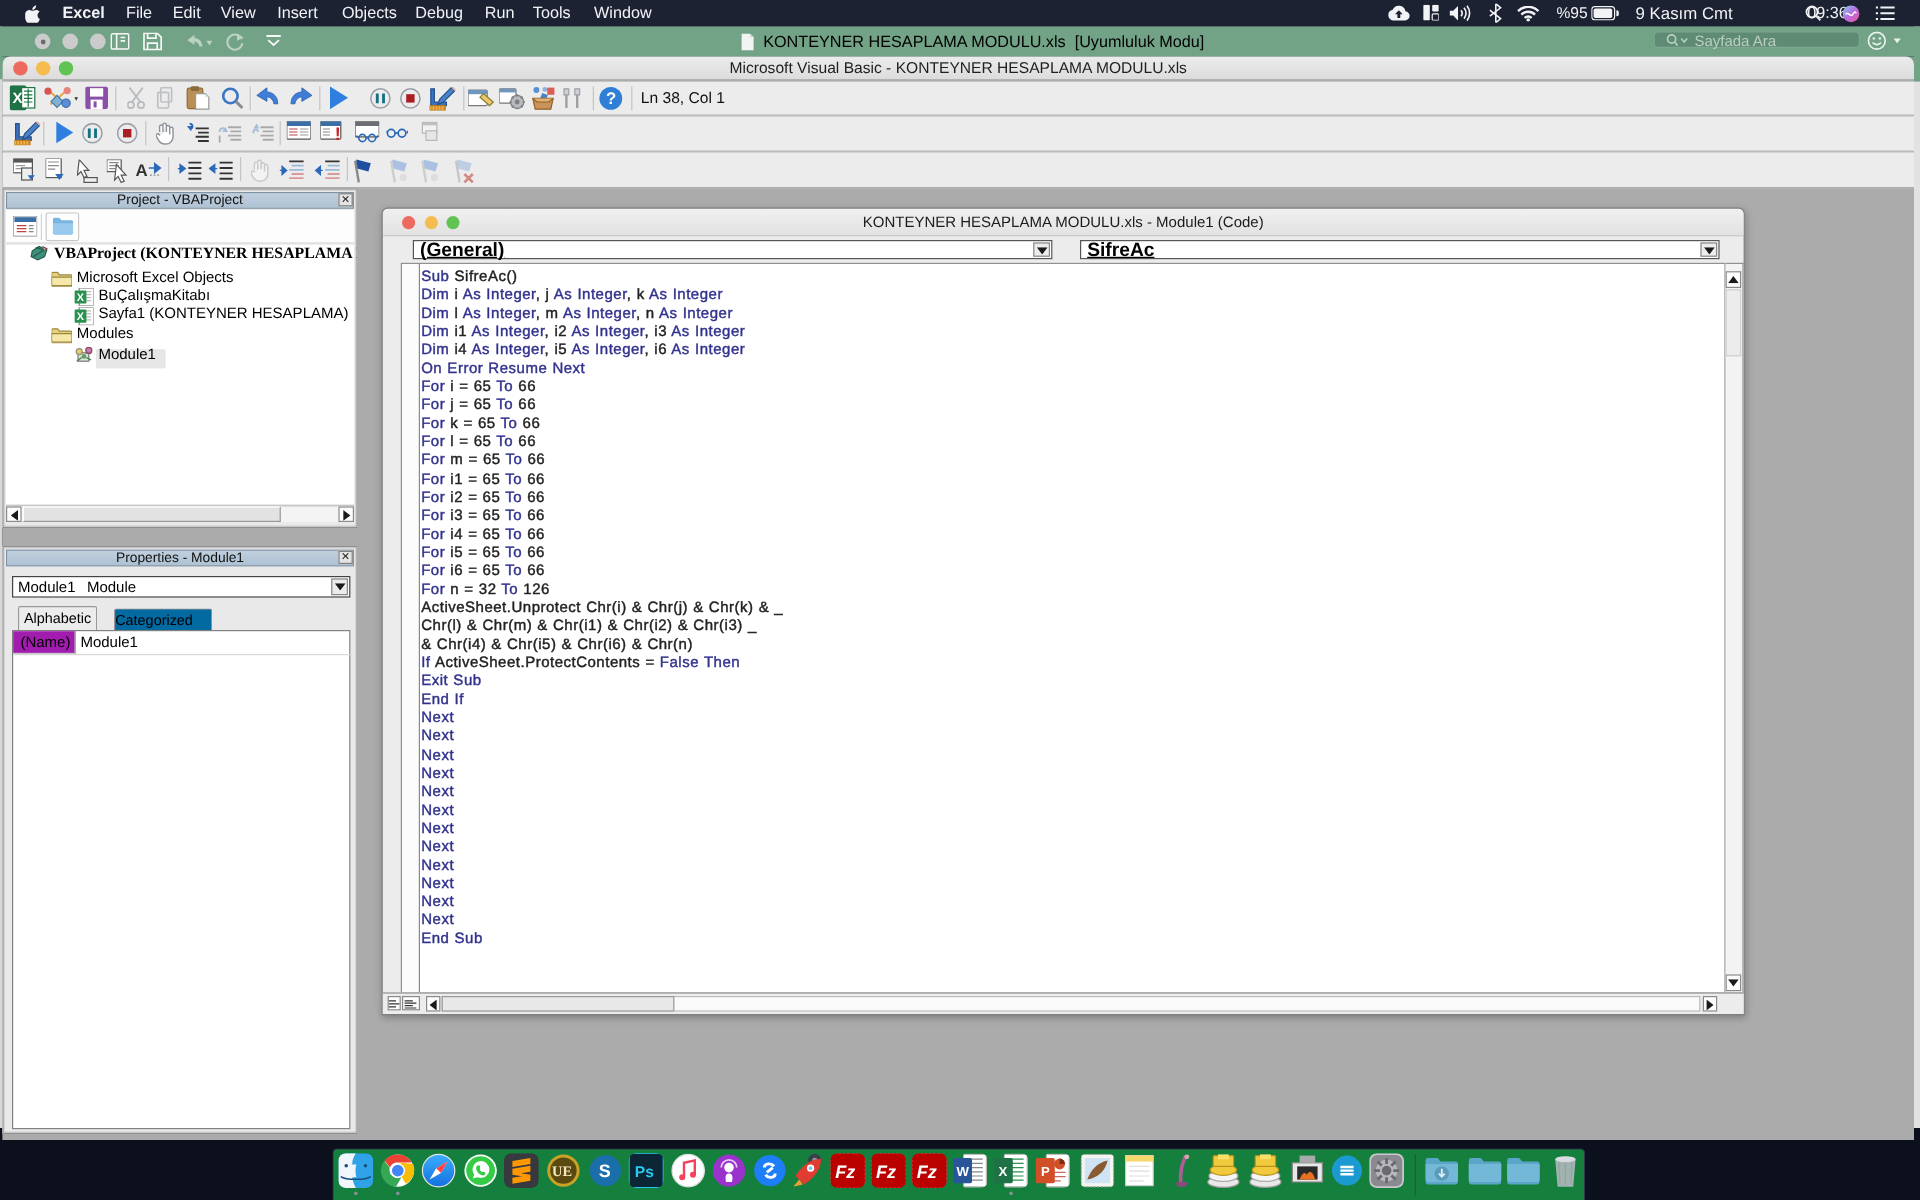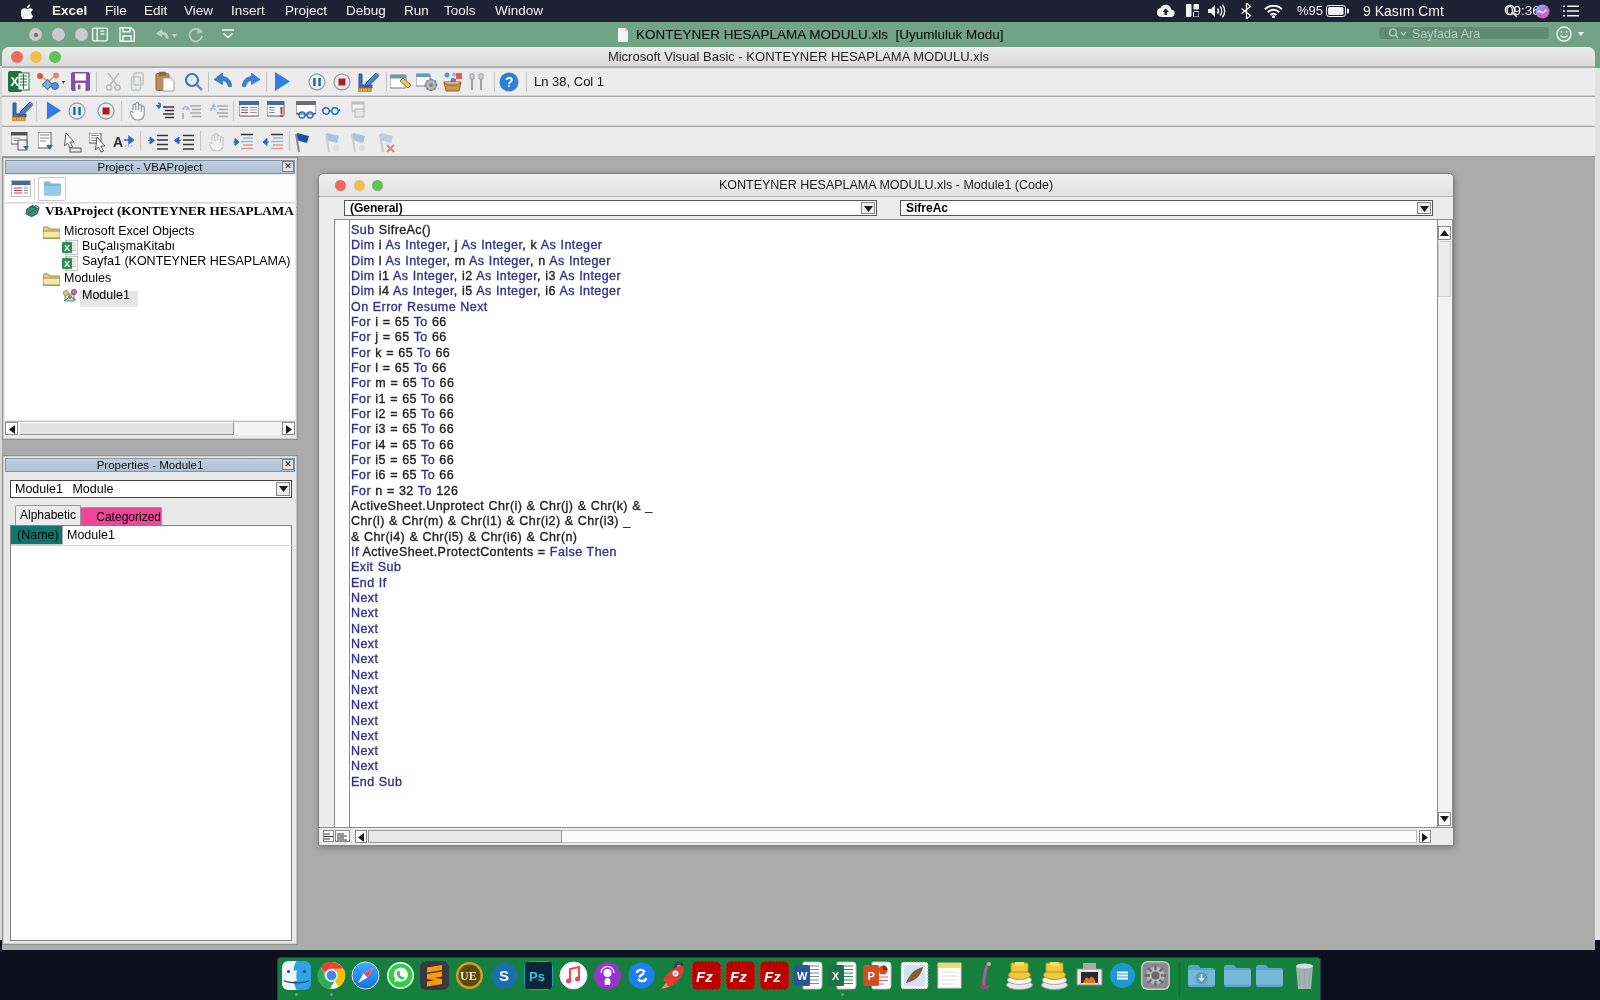--- a/index.html
+++ b/index.html
@@ -22,21 +22,21 @@
 
 
 .panel { position:absolute; background:#e9e9e9; border:1px solid #8f8f8f; box-shadow:0 0 0 1px #cfcfcf inset; overflow:hidden; }
 .ptitle { position:absolute; left:2px; top:2px; right:2px; height:14px; background:linear-gradient(#c2cfdd,#adc2d4); border:1px solid #7e93a5; font-size:11.5px; color:#111; text-align:center; line-height:13px; }
 .pclose { position:absolute; right:1px; top:1px; width:12px; height:11px; background:#e4e4e4; border:1px solid #808080; font-size:9px; line-height:9px; text-align:center; color:#222; }
 
 
 #codewin { left:316px; top:126px; width:1136px; height:673px; background:#ececec; border:1px solid #808080; border-radius:5px 5px 0 0; box-shadow:1px 2px 6px rgba(0,0,0,.25); }
 #cwtitle { position:absolute; left:0; top:0; width:100%; height:23px; border-bottom:1px solid #b8b8b8; background:linear-gradient(#f0f0f0,#e2e2e2); border-radius:5px 5px 0 0; text-align:center; font-size:12.5px; color:#1c1c1c; line-height:23px; }
 .combo { position:absolute; height:16px; background:#fff; border:1px solid #555; }
-.combo .ctext { position:absolute; left:5px; top:0px; font-size:12px; font-weight:700; color:#000; line-height:15px;}
+.combo .ctext { position:absolute; left:5px; top:0px; font-size:16px; font-weight:700; color:#000; line-height:15px;text-decoration:underline;}
 .cbtn { position:absolute; right:1px; top:1px; bottom:1px; width:14px; background:#ececec; border:1px solid #888; text-align:center; color:#000; line-height:0;}
 #codearea { position:absolute; left:15px; top:45px; width:1104px; height:609px; background:#fff; border:1px solid #909090;padding-left:44px; }
 #margin { position:absolute; left:0; top:0; width:15px; height:100%; background:#fcfcfc; border-right:1px solid #8a8a8a; }
 #codetext { position:absolute; left:16px; top:3px; font-size:12.5px; font-weight:400; -webkit-text-stroke:0.35px; line-height:15.33px; color:#222; white-space:pre; letter-spacing:0.42px; word-spacing:0.4px; }
 #codetext b { color:#32328e; font-weight:400; }
 
 .sbtn { position:absolute; background:#fdfdfd; border:1px solid #8a8a8a; text-align:center; color:#111; line-height:0; }
 
 
 #cwbottom { position:absolute; left:0px; bottom:0px; width:100%; height:18px; background:#ececec; border-top:1px solid #909090; }
@@ -50,21 +50,21 @@
 
 <div id="menubar" class="abs">
   <svg class="abs" style="left:21px;top:4px" width="13" height="15" viewBox="0 0 13 15">
       <path fill="#f2f3f6" d="M10.8 7.9c0-2 1.7-3 1.8-3.1-1-1.4-2.5-1.6-3-1.6-1.3-.1-2.5.8-3.2.8-.7 0-1.7-.8-2.8-.7C2.2 3.4.9 4.2.2 5.5c-1.4 2.4-.4 6 1 8 .7 1 1.5 2 2.6 2 1 0 1.4-.7 2.7-.7 1.3 0 1.6.7 2.7.7 1.1 0 1.8-1 2.5-2 .8-1.1 1.1-2.2 1.1-2.3 0 0-2-.8-2-3.3zM8.7 1.9c.6-.7 1-1.6.9-2.6-.9 0-1.9.6-2.5 1.3-.5.6-1 1.6-.9 2.5 1 .1 1.9-.5 2.5-1.2z" transform="translate(0,1.2) scale(.95)"></path>
     </svg>
   <span class="mi" style="left:52px;font-weight:700">Excel</span>
   <span class="mi" style="left:105px">File</span>
   <span class="mi" style="left:144px">Edit</span>
   <span class="mi" style="left:184px">View</span>
   <span class="mi" style="left:231px">Insert</span>
-  <span class="mi" style="left:285px">Project</span>
+  <span class="mi" style="left:285px">Objects</span>
   <span class="mi" style="left:346px">Debug</span>
   <span class="mi" style="left:404px">Run</span>
   <span class="mi" style="left:444px">Tools</span>
   <span class="mi" style="left:495px">Window</span>
 
   <svg class="abs" style="left:1156px;top:4px" width="19" height="14" viewBox="0 0 19 14">
       <path fill="#f2f3f6" d="M15.2 5.4A5.6 5.6 0 0 0 4.6 4.1 4.5 4.5 0 0 0 5 13h9.5a3.8 3.8 0 0 0 .7-7.6z"></path>
       <path fill="#1d2232" d="M9.7 4.5l3.2 3.4h-2v3h-2.4v-3h-2z"></path>
     </svg>
   <svg class="abs" style="left:1186px;top:4px" width="13" height="13" viewBox="0 0 13 13">
@@ -540,24 +540,24 @@
     <div class="ptitle">Properties - Module1</div>
     <div class="pclose" style="right:3px;top:3px">✕</div>
     <div class="abs" style="left:7px;top:24px;width:282px;height:18px;background:#fff;border:1px solid #444">
       <div class="abs" style="left:4px;top:1px;font-size:12.5px">Module1 <span style="margin-left:6px">Module</span></div>
       <div class="cbtn"><svg width="9" height="6" viewBox="0 0 9 6" style="margin-top:3px">
             <path d="M0 0h9L4.5 6z" fill="#1a1a1a"></path>
           </svg></div>
     </div>
 
     <div class="abs" style="left:12px;top:49px;width:66px;height:20px;background:#ececec;border:1px solid #999;border-bottom:none;border-radius:2px 2px 0 0;font-size:12px;text-align:center;line-height:19px">Alphabetic</div>
-    <div class="abs" style="left:77px;top:51px;width:82px;height:18px;background:#ec4899;border:1px solid #999;border-bottom:none;border-radius:2px 2px 0 0;font-size:12px;text-align:right;line-height:18px">Categorized</div>
+    <div class="abs" style="left:92px;top:51px;width:82px;height:18px;background:#0369a1;border:1px solid #999;border-bottom:none;border-radius:2px 2px 0 0;font-size:12px;text-align:left;line-height:18px">Categorized</div>
 
     <div class="abs" style="left:7px;top:69px;width:282px;height:416px;background:#fff;border:1px solid #808080">
-      <div class="abs" style="left:0;top:0;width:52px;height:19px;background:#0f766e;border-right:1px solid #b0b0b0;border-bottom:1px solid #c8c8c8;font-size:12.5px;padding:2px 0 0 6px">(Name)</div>
+      <div class="abs" style="left:0;top:0;width:52px;height:19px;background:#a21caf;border-right:1px solid #b0b0b0;border-bottom:1px solid #c8c8c8;font-size:12.5px;padding:2px 0 0 6px">(Name)</div>
       <div class="abs" style="left:56px;top:2px;font-size:12.5px">Module1</div>
       <div class="abs" style="left:0;top:19px;width:282px;height:1px;background:#d8d8d8"></div>
     </div>
   </div>
 
   <div id="codewin" class="abs">
     <div id="cwtitle">KONTEYNER HESAPLAMA MODULU.xls - Module1 (Code)
       <div class="abs" style="left:16px;top:6px;width:11px;height:11px;border-radius:50%;background:#ee6a5e"></div>
       <div class="abs" style="left:35px;top:6px;width:11px;height:11px;border-radius:50%;background:#f5bd4f"></div>
       <div class="abs" style="left:53px;top:6px;width:11px;height:11px;border-radius:50%;background:#61c354"></div>

